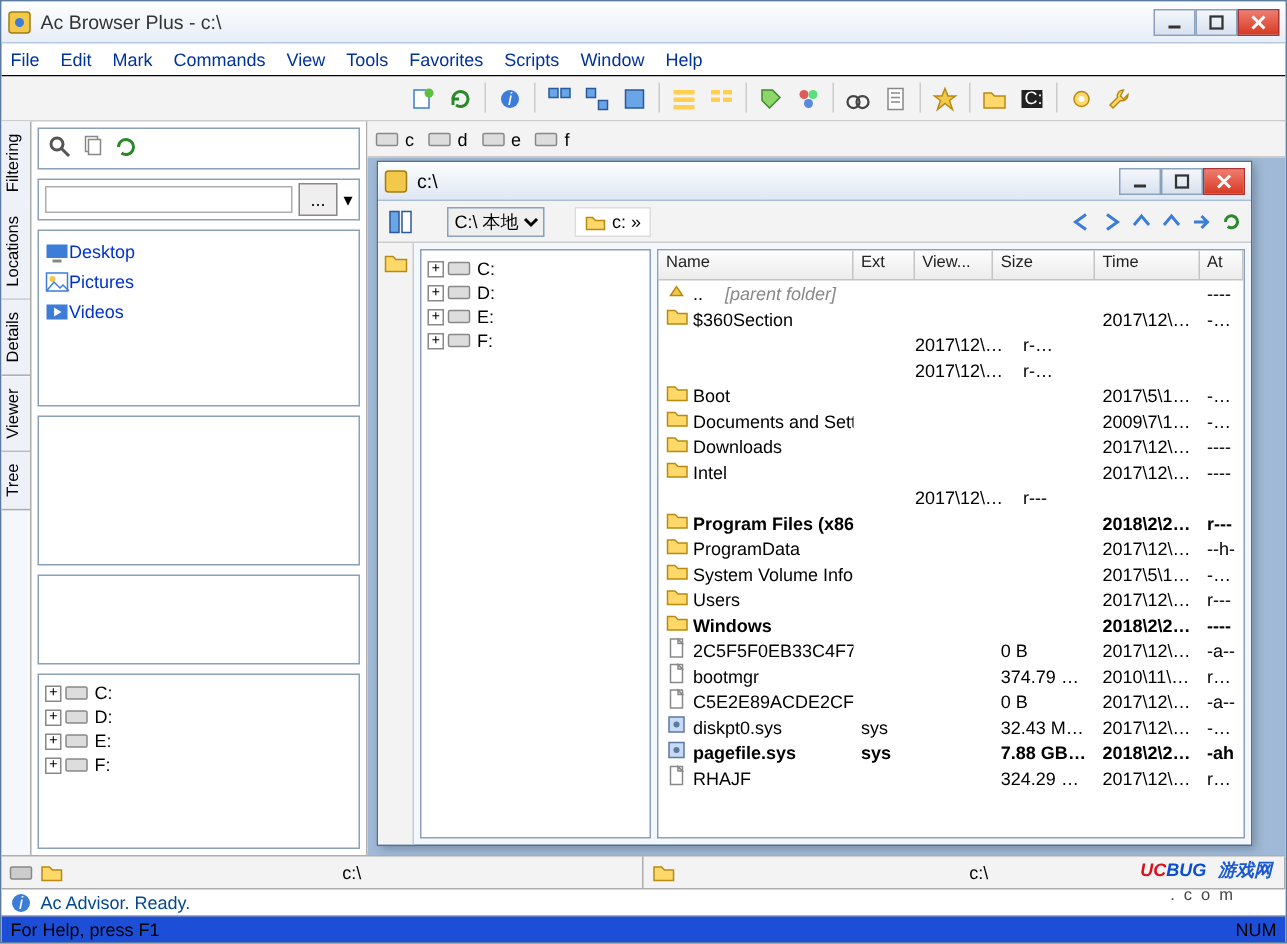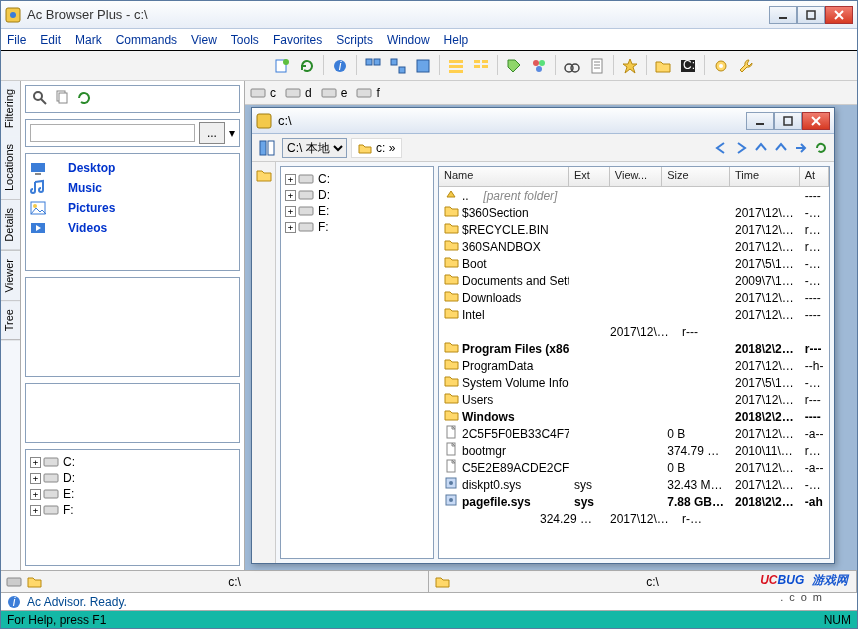--- a/index.html
+++ b/index.html
@@ -21,34 +21,34 @@
 .leftcol { width:244px; border-right:1px solid #adadad; display:flex; }
 .verttabs { width:20px; background:#f4f7fb; border-right:1px solid #adadad; display:flex; flex-direction:column; }
 .vtab { writing-mode:vertical-rl; transform:rotate(180deg); padding:8px 2px; font-size:11px; text-align:center; border-top:1px solid #adadad; cursor:pointer; background:#eef2f8;}
 .vtab.first{border-top:none;}
 .leftpanes { flex:1; display:flex; flex-direction:column; padding:4px; gap:6px; overflow:hidden;}
 .pane { border:1px solid #8aa0bb; background:#fff; }
 .pane.tbpane{height:28px; display:flex;align-items:center;justify-content:flex-start;gap:6px;padding:0 6px;}
 .pane.filter{height:28px; display:flex;align-items:center;padding:0 4px;gap:4px;}
 .pane.filter input{flex:1;height:18px;border:1px solid #adadad;padding:0 3px;}
 .pane.loc{height:118px;padding:4px;}
-.loc-item{display:flex;align-items:center;gap:22px;color:#0033cc;font-weight:bold;cursor:pointer;padding:2px 0;}
+.loc-item{display:flex;align-items:center;gap:0;color:#0033cc;font-weight:normal;cursor:pointer;padding:2px 0;}
 .pane.details{height:100px;}
 .pane.viewer{height:60px;}
 .pane.tree{flex:1;padding:4px;}
 .tree-item{display:flex;align-items:center;gap:3px;padding:1px 0;cursor:pointer;}
 .exp{width:11px;height:11px;border:1px solid #888;display:flex;align-items:center;justify-content:center;font-size:9px;line-height:9px;font-family:monospace;background:#fff;}
 .rightcol { flex:1; display:flex; flex-direction:column; background:#f3f3f3;}
 .drivebar{height:24px;display:flex;align-items:center;padding:0 6px;gap:10px;border-bottom:1px solid #ccc;}
 .drivebtn{display:flex;align-items:center;gap:3px;cursor:pointer;}
 .mdiclient{flex:1; position:relative; background:#9fb9d6; padding:6px;}
 .childwin{position:absolute;left:6px;top:2px;right:22px;bottom:6px;background:#f4f7fb;border:1px solid #4f6f94;display:flex;flex-direction:column;box-shadow:2px 2px 6px rgba(0,0,0,0.25);}
 .childtitle{height:26px;background:linear-gradient(#fdfefe,#dfe7f3);display:flex;align-items:center;padding:0 4px;border-bottom:1px solid #a8bdd8;}
 .childtitle .t{flex:1;font-size:13px;}
-.childtool{height:28px;display:flex;align-items:center;padding:0 4px;gap:4px;border-bottom:1px solid #ccc;background:#f3f3f3;}
+.childtool{height:28px;display:flex;align-items:center;padding:0 4px;gap:20px;border-bottom:1px solid #ccc;background:#f3f3f3;}
 .childtool select{height:20px;border:1px solid #8aa0bb;font-size:12px;}
 .childtool .path{display:flex;align-items:center;gap:4px;padding:0 6px;border:1px solid #ddd;background:#fff;height:20px;}
 .navarrows{margin-left:auto;display:flex;gap:2px;}
 .navarrows .nb{width:18px;height:18px;display:flex;align-items:center;justify-content:center;cursor:pointer;}
 .childbody{flex:1;display:flex;overflow:hidden;}
 .childtree{width:154px;border-right:1px solid #adadad;padding:4px;background:#fff; margin:4px 0 4px 4px; border:1px solid #8aa0bb;}
 .filegrid{flex:1;display:flex;flex-direction:column;background:#fff;margin:4px 4px 4px 4px;border:1px solid #8aa0bb;overflow:hidden;}
 .cols{height:20px;display:flex;background:linear-gradient(#fdfdfd,#ececec);border-bottom:1px solid #c4c4c4;}
 .ch{border-right:1px solid #c4c4c4;padding:2px 5px;font-size:11px; color:#222; overflow:hidden;white-space:nowrap;}
 .c-name{flex:1;min-width:130px;}
@@ -63,21 +63,21 @@
 .row .n{flex:1;min-width:130px;display:flex;align-items:center;gap:4px;}
 .row .e{width:42px;}
 .row .cm{width:54px;}
 .row .s{width:70px;}
 .row .t{width:72px;}
 .row .a{width:30px;}
 .row.bold{font-weight:bold;}
 .pathbars{height:22px;display:flex;border-top:1px solid #adadad;background:#f3f3f3;}
 .pathbar{flex:1;display:flex;align-items:center;gap:6px;padding:0 6px;border-right:1px solid #adadad;}
 .status1{height:18px;display:flex;align-items:center;gap:6px;padding:0 6px;border-top:1px solid #adadad;background:#fff;font-size:11px;color:#004890;}
-.status2{height:18px;display:flex;align-items:center;justify-content:space-between;padding:0 6px;border-top:1px solid #adadad;background:#14b8a6;font-size:11px;}
+.status2{height:18px;display:flex;align-items:center;justify-content:space-between;padding:0 6px;border-top:1px solid #adadad;background:#1d4ed8;font-size:11px;}
 .watermark{position:absolute;right:10px;bottom:26px;font-size:28px;font-weight:bold;font-style:italic;color:#333;pointer-events:none;}
 .watermark .u{color:#d8121f;}
 .watermark .c{color:#0a4dd0;}
 .watermark .g{color:#1a59d0;}
 .watermark .sub{font-size:11px;letter-spacing:6px;color:#444;display:block;text-align:center;font-style:normal;font-weight:normal;}
 svg{overflow:visible;}
 .tool-iconbar{display:flex;gap:3px;}
 .childtreecol{width:24px;border-right:1px solid #ccc; background:#f3f3f3;display:flex;align-items:flex-start;justify-content:center;padding-top:6px;}
 </style>
 </head>
@@ -270,27 +270,20 @@
         <button class="tbtn" style="width:26px;border:1px solid #888">...</button>
         <span>▾</span>
       </div>
       <div class="pane loc">
         <div class="loc-item">
             <svg width="16" height="16">
               <rect x="1" y="3" width="14" height="9" fill="#3b7dd8"></rect>
               <rect x="5" y="13" width="6" height="2" fill="#888"></rect>
             </svg>
             <span>Desktop</span>
-          </div>
-        <div class="loc-item">
-            <svg width="16" height="16">
-              <path d="M5 2v9a2 2 0 1 1-2-2" fill="none" stroke="#3b7dd8" stroke-width="2"></path>
-              <path d="M5 2l8-1v9a2 2 0 1 1-2-2" fill="none" stroke="#3b7dd8" stroke-width="2"></path>
-            </svg>
-            <span>Music</span>
           </div>
         <div class="loc-item">
             <svg width="16" height="16">
               <rect x="1" y="2" width="14" height="12" fill="#fff" stroke="#3b7dd8"></rect>
               <circle cx="5" cy="6" r="2" fill="#f3c94b"></circle>
               <path d="M1 14l5-6 4 4 2-2 4 4" fill="none" stroke="#3b7dd8"></path>
             </svg>
             <span>Pictures</span>
           </div>
         <div class="loc-item">
@@ -499,39 +492,27 @@
                       </svg></span>
                     <span>$360Section</span>
                   </div>
                   <div class="e"></div>
                   <div class="cm"></div>
                   <div class="s"></div>
                   <div class="t">2017\12\19 ...</div>
                   <div class="a">--hs</div>
                 </div>
                 <div class="row">
-                  <div class="n">
-                    <span><svg width="14" height="14">
-                        <path d="M1 3h5l2 2h6v7H1z" fill="#ffd86a" stroke="#b88a12"></path>
-                      </svg></span>
-                    <span>$RECYCLE.BIN</span>
-                  </div>
                   <div class="e"></div>
                   <div class="cm"></div>
                   <div class="s"></div>
                   <div class="t">2017\12\15 ...</div>
                   <div class="a">r-hs</div>
                 </div>
                 <div class="row">
-                  <div class="n">
-                    <span><svg width="14" height="14">
-                        <path d="M1 3h5l2 2h6v7H1z" fill="#ffd86a" stroke="#b88a12"></path>
-                      </svg></span>
-                    <span>360SANDBOX</span>
-                  </div>
                   <div class="e"></div>
                   <div class="cm"></div>
                   <div class="s"></div>
                   <div class="t">2017\12\15 ...</div>
                   <div class="a">r-hs</div>
                 </div>
                 <div class="row">
                   <div class="n">
                     <span><svg width="14" height="14">
                         <path d="M1 3h5l2 2h6v7H1z" fill="#ffd86a" stroke="#b88a12"></path>
@@ -719,20 +700,27 @@
                       </svg></span>
                     <span>pagefile.sys</span>
                   </div>
                   <div class="e">sys</div>
                   <div class="cm"></div>
                   <div class="s">7.88 GB (8 4...</div>
                   <div class="t">2018\2\25  ...</div>
                   <div class="a">-ah</div>
                 </div>
                 <div class="row">
+                  <div class="n">
+                    <span><svg width="14" height="14">
+                        <rect x="3" y="1" width="8" height="12" fill="#fff" stroke="#888"></rect>
+                        <path d="M8 1l3 3H8z" fill="#ddd" stroke="#888"></path>
+                      </svg></span>
+                    <span>RHAJF</span>
+                  </div>
                   <div class="e"></div>
                   <div class="cm"></div>
                   <div class="s">324.29 KB ( ...</div>
                   <div class="t">2017\12\15 ...</div>
                   <div class="a">r-hs</div>
                 </div>
               </div>
           </div>
         </div>
       </div>

